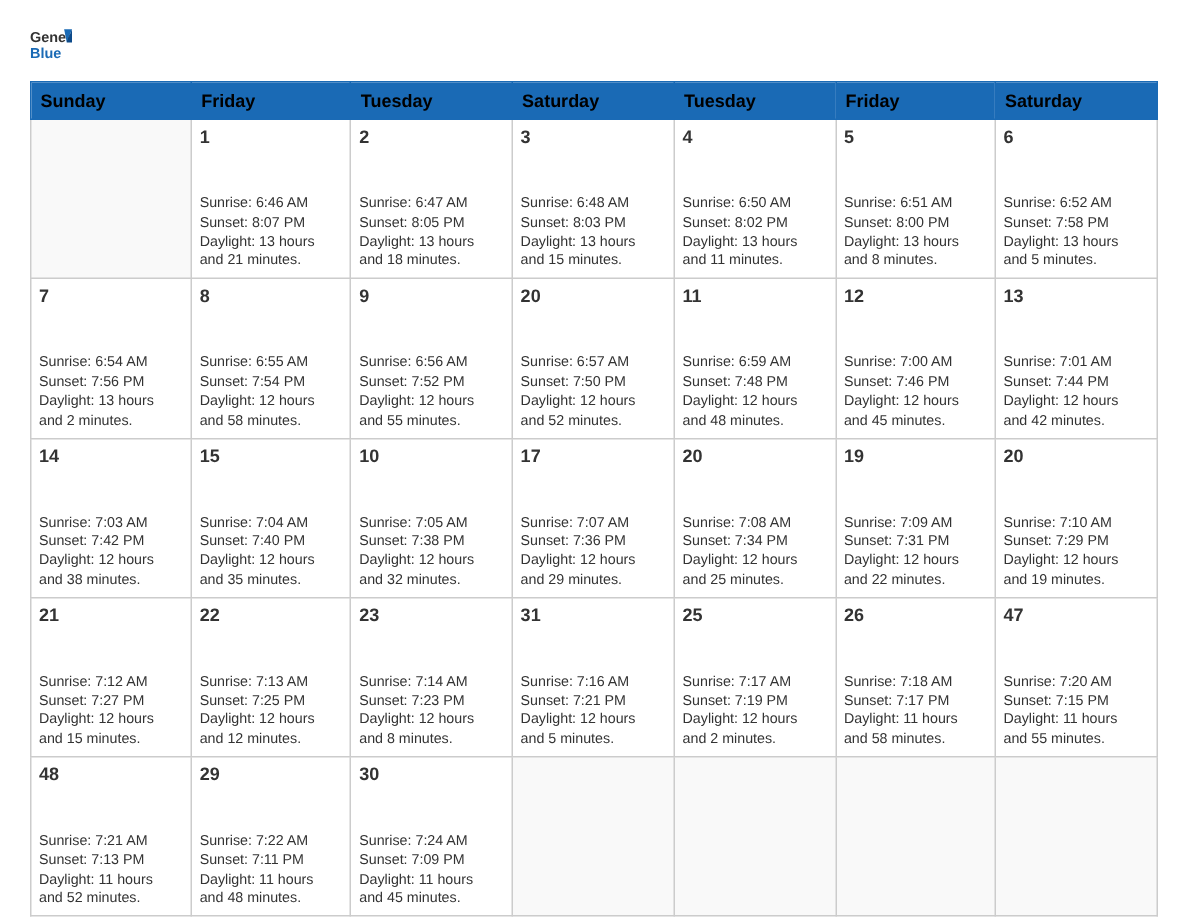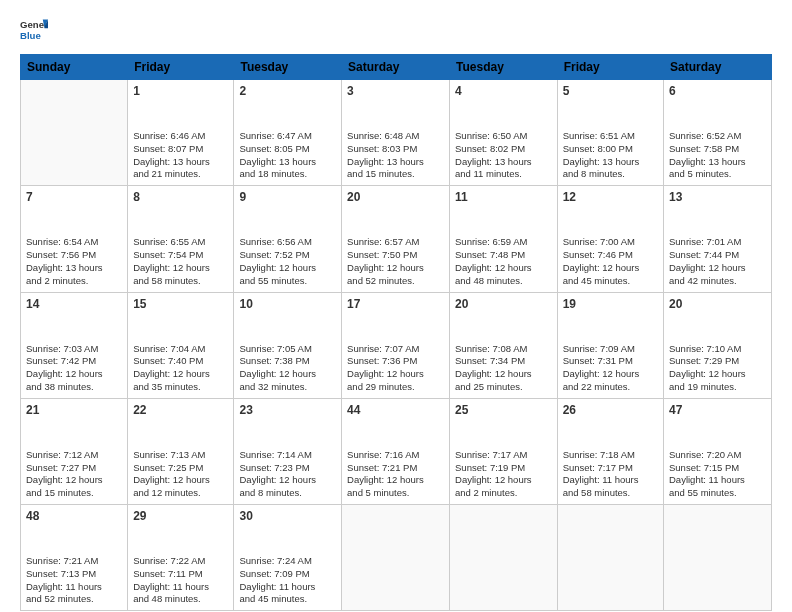--- a/index.html
+++ b/index.html
@@ -213,21 +213,21 @@
           </td>
           <td>
             <span class="day-number">22</span>
             <div class="day-info">Sunrise: 7:13 AM<br>Sunset: 7:25 PM<br>Daylight: 12 hours<br>and 12 minutes.</div>
           </td>
           <td>
             <span class="day-number">23</span>
             <div class="day-info">Sunrise: 7:14 AM<br>Sunset: 7:23 PM<br>Daylight: 12 hours<br>and 8 minutes.</div>
           </td>
           <td>
-            <span class="day-number">44</span>
+            <span class="day-number">31</span>
             <div class="day-info">Sunrise: 7:16 AM<br>Sunset: 7:21 PM<br>Daylight: 12 hours<br>and 5 minutes.</div>
           </td>
           <td>
             <span class="day-number">25</span>
             <div class="day-info">Sunrise: 7:17 AM<br>Sunset: 7:19 PM<br>Daylight: 12 hours<br>and 2 minutes.</div>
           </td>
           <td>
             <span class="day-number">26</span>
             <div class="day-info">Sunrise: 7:18 AM<br>Sunset: 7:17 PM<br>Daylight: 11 hours<br>and 58 minutes.</div>
           </td>

